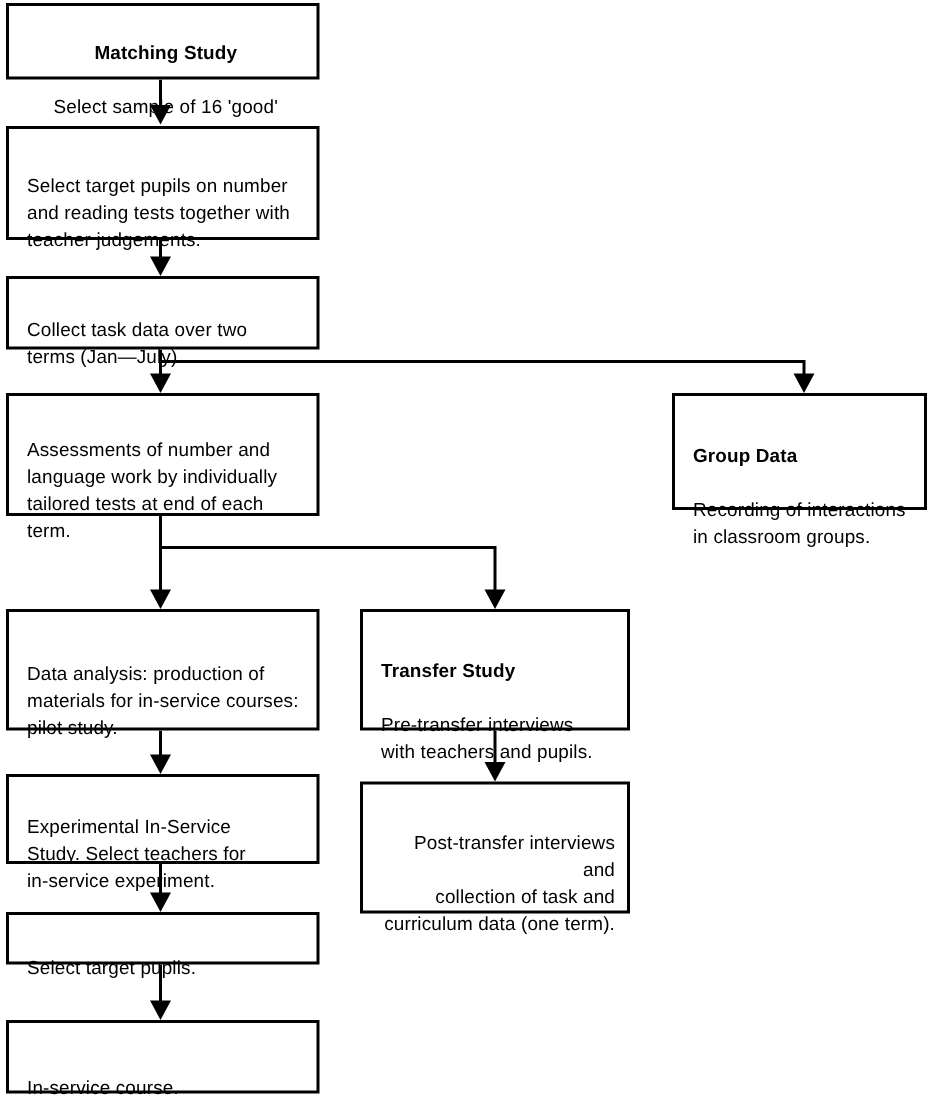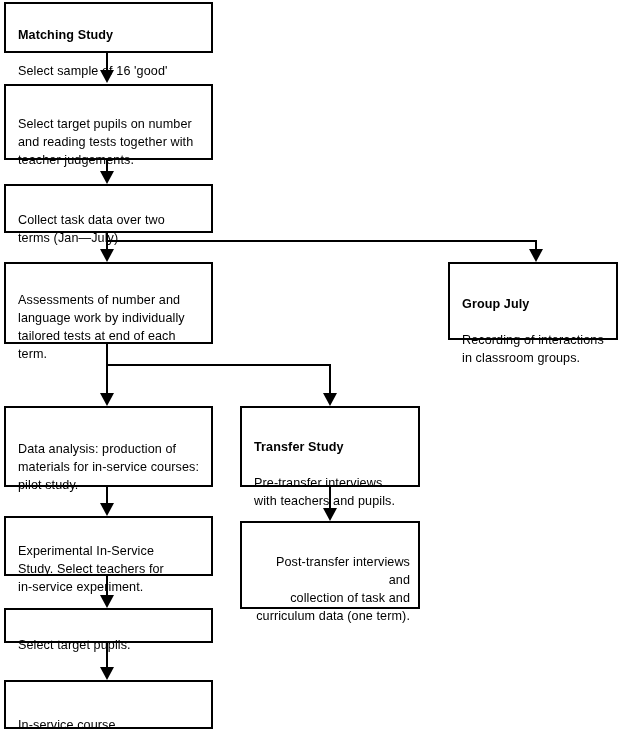--- a/index.html
+++ b/index.html
@@ -115,21 +115,21 @@
       <polygon points="100,595 114,595 107,608" fill="#000000"></polygon>
     </g>
 
     <g>
       <line x1="107" y1="643" x2="107" y2="669" stroke="#000000"></line>
       <polygon points="100,667 114,667 107,680" fill="#000000"></polygon>
     </g>
   </svg>
 
   <div class="node" style="left: 4px; top: 2px; width: 209px; height: 51px; border-color: rgb(0, 0, 0);">
-    <div class="node-text" style="top: 4px;">
+    <div class="node-text" style="top: 4px; text-align: center;">
       <span class="node-title">Matching Study</span><br>
       <span>Select sample of 16 'good'
 teachers.</span>
     </div>
   </div>
 
   <div class="node" style="left: 4px; top: 84px; width: 209px; height: 76px; border-color: rgb(0, 0, 0);">
     <div class="node-text" style="top: 11px;">
       <span>Select target pupils on number
 and reading tests together with
@@ -148,21 +148,21 @@
     <div class="node-text" style="top: 9px;">
       <span>Assessments of number and
 language work by individually
 tailored tests at end of each
 term.</span>
     </div>
   </div>
 
   <div class="node" style="left: 448px; top: 262px; width: 170px; height: 78px; border-color: rgb(0, 0, 0);">
     <div class="node-text" style="top: 13px;">
-      <span class="node-title">Group July</span><br>
+      <span class="node-title">Group Data</span><br>
       <span>Recording of interactions
 in classroom groups.</span>
     </div>
   </div>
 
   <div class="node" style="left: 240px; top: 406px; width: 180px; height: 81px; border-color: rgb(0, 0, 0);">
     <div class="node-text" style="top: 12px;">
       <span class="node-title">Transfer Study</span><br>
       <span>Pre-transfer interviews
 with teachers and pupils.</span>

